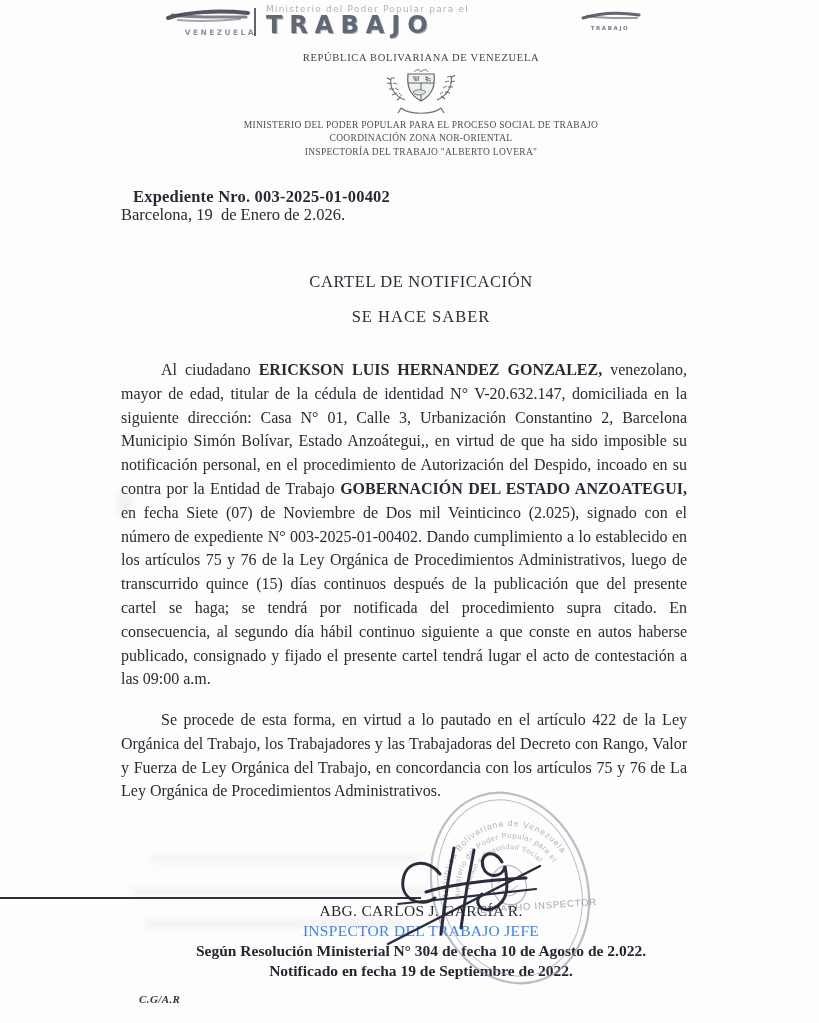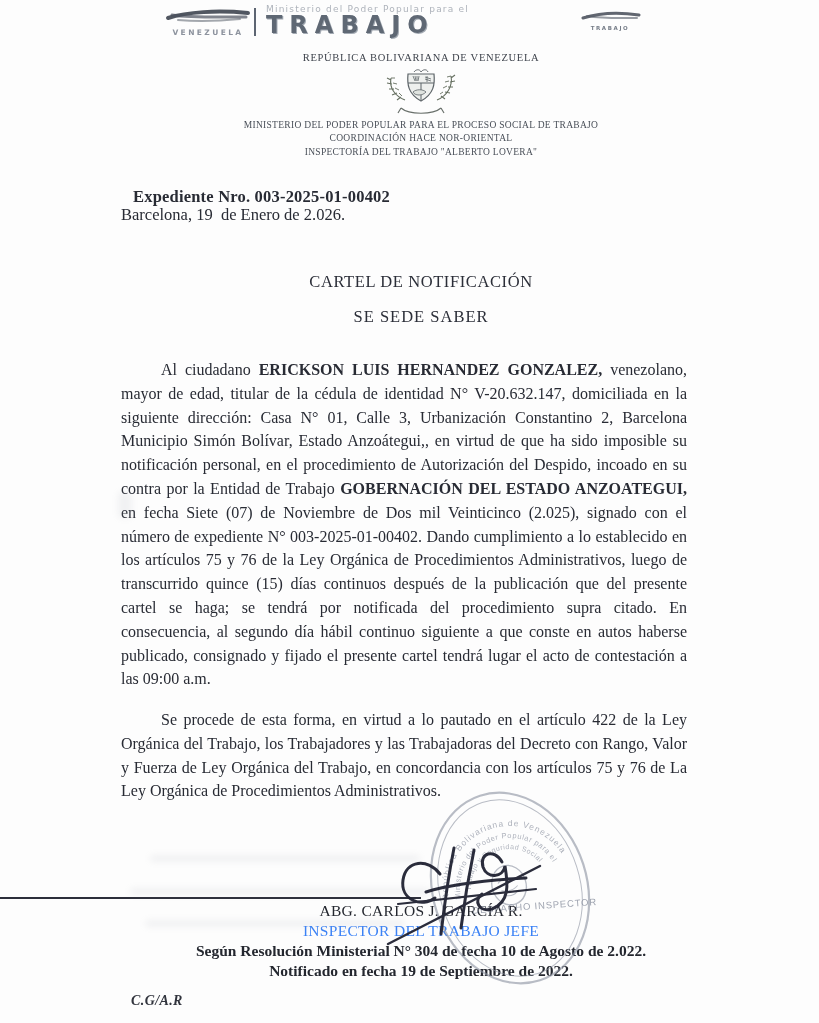--- a/index.html
+++ b/index.html
@@ -8,21 +8,21 @@
     background:#fdfdfd;overflow:hidden;
     font-family:"Liberation Serif","DejaVu Serif",serif;
     color:#282b34;
   }
   .abs{position:absolute;}
   .b{font-weight:bold;}
 
   
   .logo-left{left:160px;top:6px;width:96px;text-align:center;}
   .logo-left .caption{font-family:"DejaVu Sans",sans-serif;font-size:7.5px;letter-spacing:2.4px;
-    color:#8d939e;font-weight:bold;margin-top:-2px;}
+    color:#8d939e;font-weight:bold;margin-top:-2px;text-align:right;}
   .logo-divider{left:254px;top:8px;width:2px;height:28px;background:#5d6572;}
   .logo-center{left:266px;top:4px;width:210px;text-align:left;}
   .logo-center .super{font-family:"DejaVu Sans",sans-serif;font-size:9px;color:#aeb3bb;
     letter-spacing:1.2px;filter:blur(.4px);white-space:nowrap;}
   .logo-center .wordmark{font-family:"DejaVu Sans",sans-serif;font-weight:bold;font-size:24px;
     letter-spacing:7px;color:#5f6874;text-shadow:1px 1px 0 #a3aab3;line-height:22px;}
   .logo-right{left:566px;top:10px;width:88px;text-align:center;}
   .logo-right .caption{font-family:"DejaVu Sans",sans-serif;font-size:5.5px;letter-spacing:1.6px;
     color:#767d88;font-weight:bold;margin-top:-3px;}
 
@@ -36,21 +36,21 @@
   .doc-subtitle{top:307px;font-size:16.5px;letter-spacing:1px;color:#2b2e38;}
 
   
   .text-col{left:121px;top:0;width:566px;height:100%;}
   .text-col > div{position:absolute;left:0;width:100%;}
   .expediente{top:187px;font-weight:bold;font-size:16.5px;margin-left:12px;letter-spacing:.2px;}
   .dateline{top:205px;text-align:left;font-size:16.5px;padding-right:9px;box-sizing:border-box;white-space:pre;}
   .body-par{font-size:16px;line-height:23.8px;text-align:justify;}
   .par1{top:342px;text-indent:40px;margin-top:16px;}
   .par2{top:708px;text-indent:40px;}
-  .initials{top:993px;font-size:14px;font-style:italic;font-weight:bold;letter-spacing:.4px;margin-left:10px;color:#31343d;}
+  .initials{top:993px;font-size:11px;font-style:italic;font-weight:bold;letter-spacing:.4px;margin-left:18px;color:#31343d;}
 
   
   .sig-line{top:897px;left:50%;transform:translateX(-50%);width:272px;border-top:2px solid #2c2e3a;}
   .sig-name{top:902px;font-size:15.5px;letter-spacing:.3px;color:#24272f;}
   .sig-role{top:922px;font-size:15.5px;letter-spacing:.3px;color:#3b82f6;}
   .sig-resolution{top:942px;font-size:15.5px;font-weight:bold;color:#24272f;}
   .sig-notified{top:962px;font-size:15.5px;font-weight:bold;color:#24272f;}
 
   
   .stamp{left:420px;top:785px;}
@@ -111,26 +111,26 @@
           <path d="M68 34 C 78 30, 84 20, 82 10 M82 12 l4 -3 M81 16 l5 -1 M79 21 l5 0 M76 26 l5 1 M72 30 l4 3" stroke="#667061" stroke-width="1.1"></path>
           <path d="M82 10 l-4 1 M80 15 l-4 1 M78 20 l-4 2 M74 26 l-3 2" stroke="#667061" stroke-width=".9"></path>
 
           <path d="M32 42 C 40 49, 64 49, 72 42 M32 42 l-3 5 M72 42 l3 5" stroke="#6a716c"></path>
         </g>
       </svg>
     </div>
 
     <div class="ministry">
       <div>MINISTERIO DEL PODER POPULAR PARA EL PROCESO SOCIAL DE TRABAJO</div>
-      <div>COORDINACIÓN HACE NOR-ORIENTAL</div>
+      <div>COORDINACIÓN ZONA NOR-ORIENTAL</div>
       <div>INSPECTORÍA DEL TRABAJO "ALBERTO LOVERA"</div>
     </div>
 
     <div class="doc-title">CARTEL DE NOTIFICACIÓN</div>
-    <div class="doc-subtitle">SE SEDE SABER</div>
+    <div class="doc-subtitle">SE HACE SABER</div>
 
     <div class="sig-line"></div>
     <div class="sig-name">ABG. CARLOS J. GARCÍA R.</div>
     <div class="sig-role">INSPECTOR DEL TRABAJO JEFE</div>
     <div class="sig-resolution">Según Resolución Ministerial N° 304 de fecha 10 de Agosto de 2.022.</div>
     <div class="sig-notified">Notificado en fecha 19 de Septiembre de 2022.</div>
   </div>
 
   <div class="abs text-col">
     <div class="expediente">Expediente Nro. 003-2025-01-00402</div>

